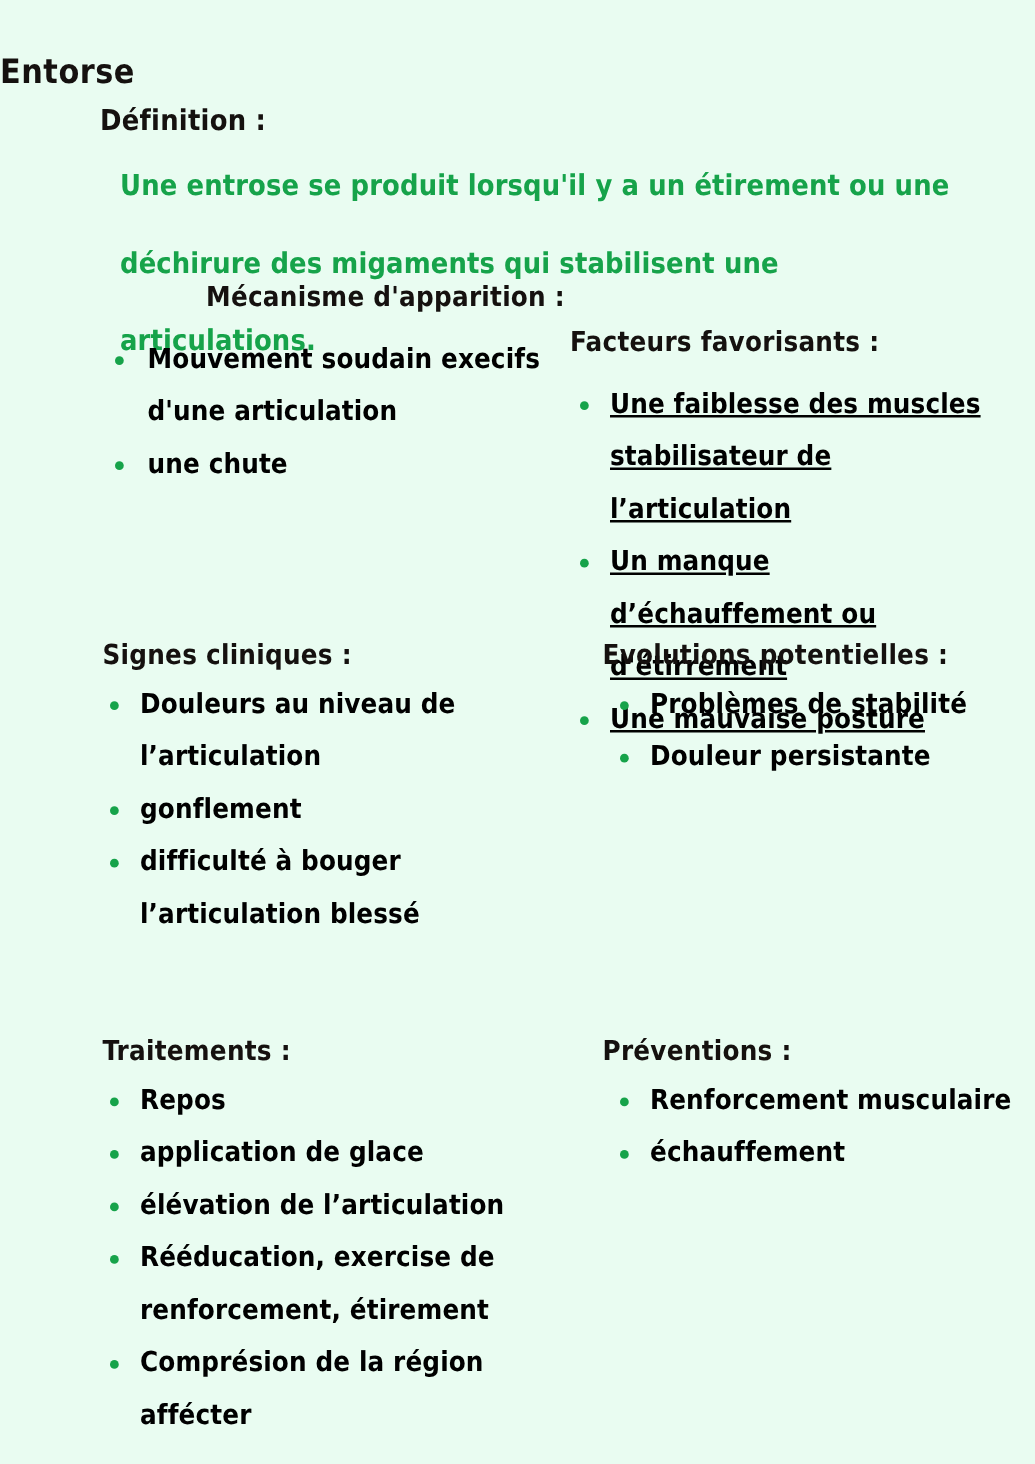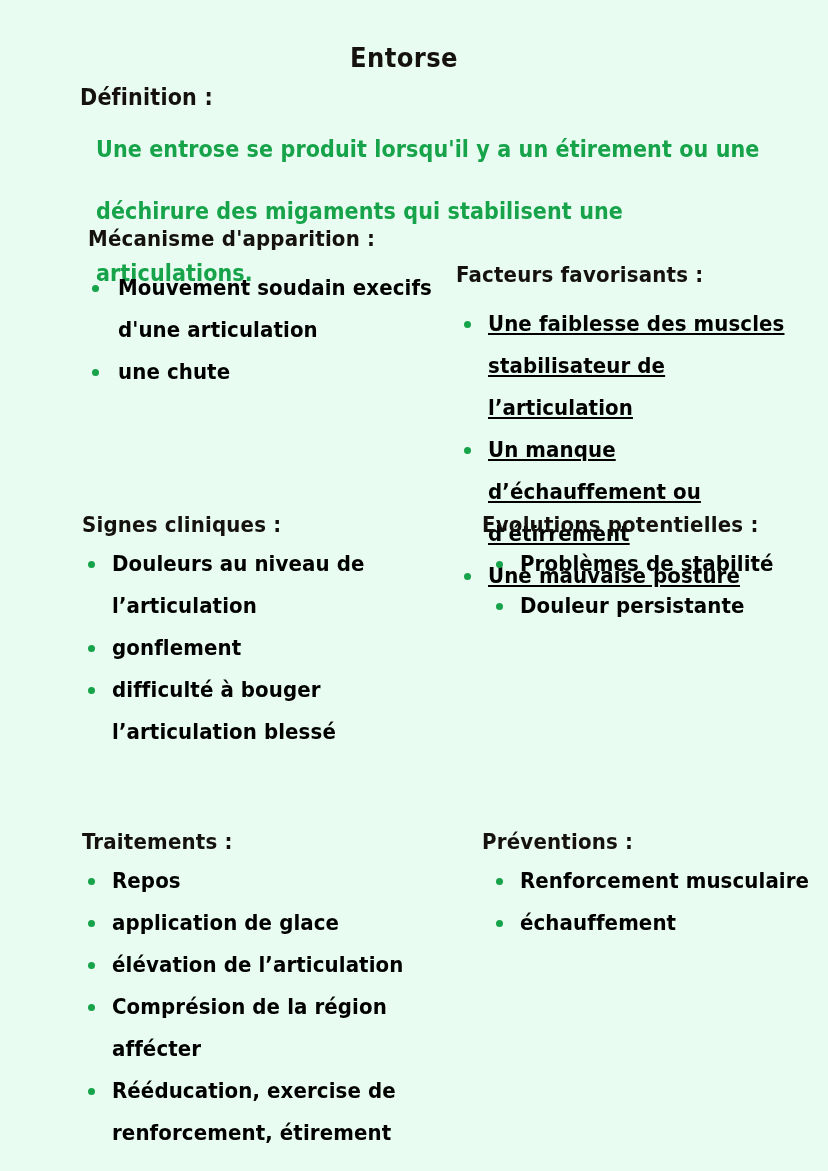--- a/index.html
+++ b/index.html
@@ -22,21 +22,21 @@
     background: #e9fcf1;
     box-sizing: border-box;
   }
 
   
   .title {
     position: absolute;
     top: 42px;
     left: 0;
     width: 808px;
-    text-align: center;
+    text-align: left;
     color: #15110f;
     font-size: 27px;
     font-weight: 700;
     letter-spacing: 0.4px;
     font-stretch: condensed;
   }
 
   
   .definition-block {
     position: absolute;
@@ -92,21 +92,21 @@
     left: 6px;
     top: 18px;
     width: 7px;
     height: 7px;
     border-radius: 50%;
     background: #16a34a;
   }
 
   
   #sec-mecanisme      { top: 226px; left: 82px;  width: 370px; }
-  #sec-mecanisme .sec-heading { margin-left: 6px; }
+  #sec-mecanisme .sec-heading { margin-left: 25px; text-align: right; }
   #sec-mecanisme ul.items     { margin-top: 16px; }
   #sec-mecanisme ul.items li  { padding-left: 36px; }
   #sec-mecanisme ul.items li::before { left: 10px; }
 
   #sec-facteurs       { top: 226px; left: 456px; width: 340px; margin-top: 36px; }
   #sec-facteurs ul.items    { margin-top: 16px; }
   #sec-facteurs ul.items li { padding-left: 32px; text-decoration: underline; }
   #sec-facteurs ul.items li::before { left: 8px; }
 
   #sec-signes         { top: 512px; left: 82px;  width: 370px; }
@@ -164,22 +164,22 @@
       <li>Douleur persistante</li>
     </ul>
   </div>
 
   <div class="section" id="sec-traitements">
     <div class="sec-heading">Traitements :</div>
     <ul class="items">
       <li>Repos</li>
       <li>application de glace</li>
       <li>élévation de l’articulation</li>
+      <li>Rééducation, exercise de renforcement, étirement</li>
       <li>Comprésion de la région affécter</li>
-      <li>Rééducation, exercise de renforcement, étirement</li>
     </ul>
   </div>
 
   <div class="section" id="sec-preventions">
     <div class="sec-heading">Préventions :</div>
     <ul class="items">
       <li>Renforcement musculaire</li>
       <li>échauffement</li>
     </ul>
   </div>

